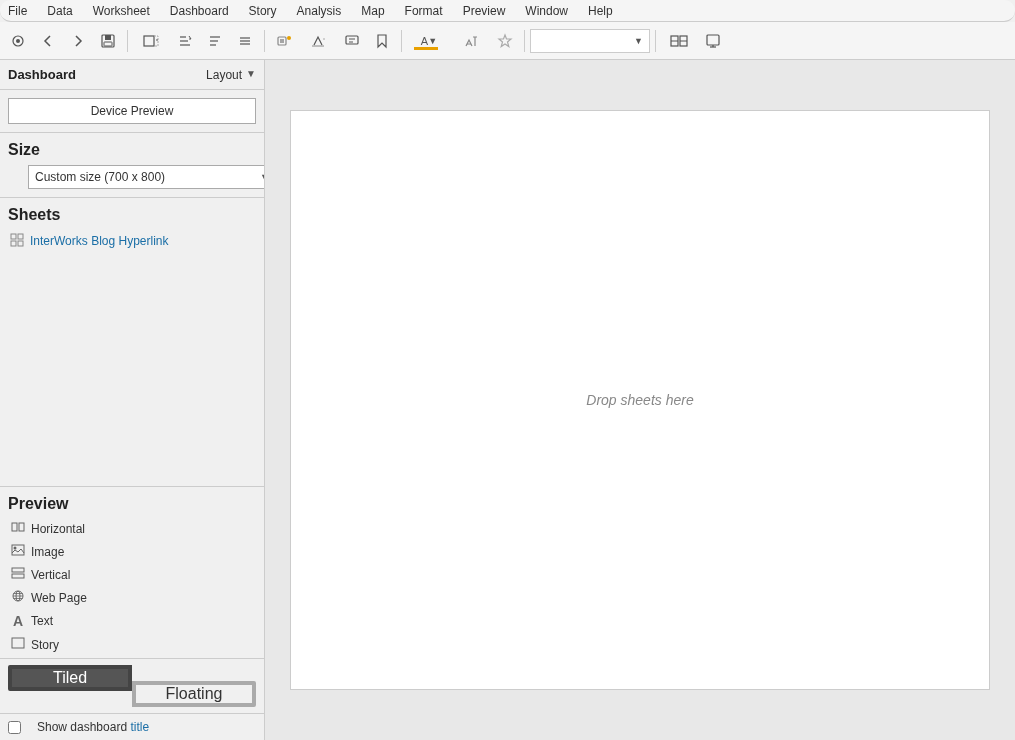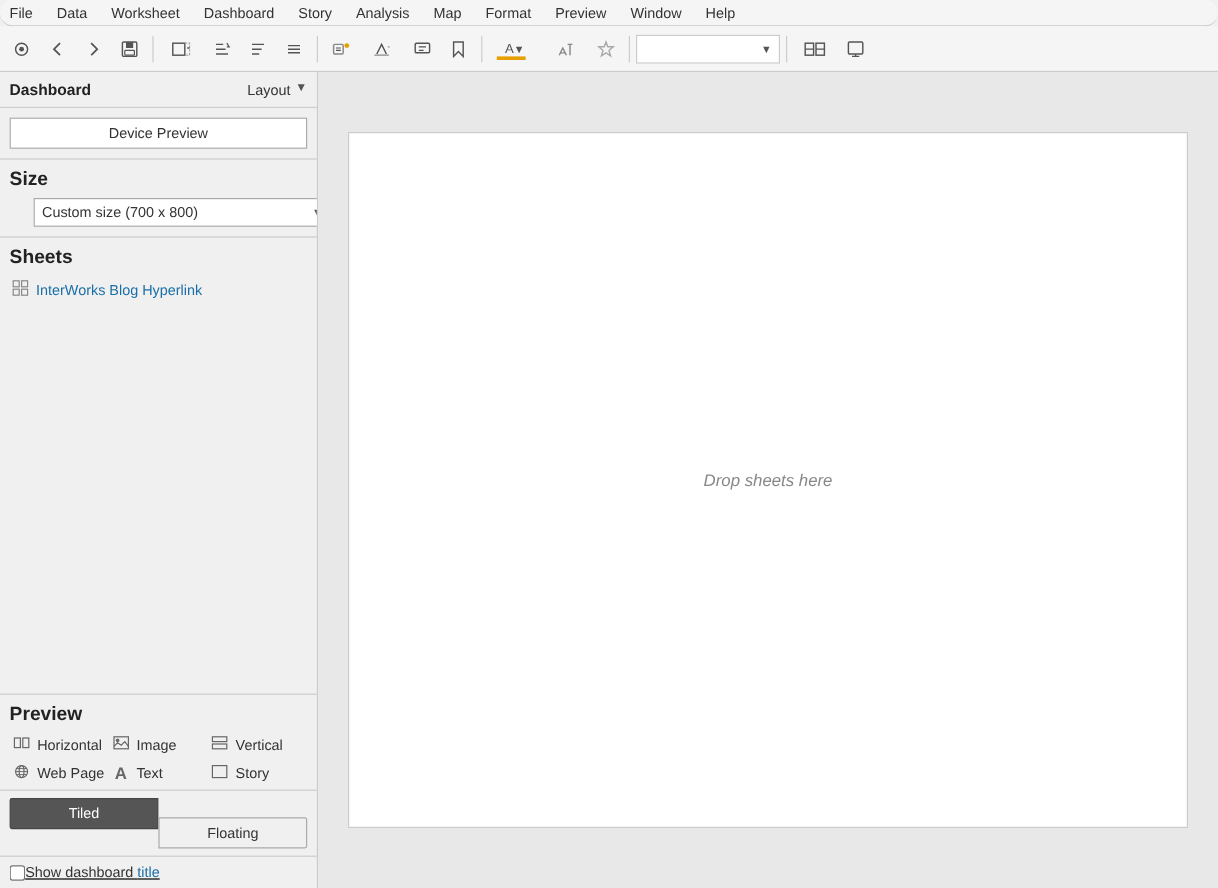--- a/index.html
+++ b/index.html
@@ -180,21 +180,21 @@
       font-size: 12px;
     }
 
     
     .objects-section {
       padding: 8px 8px 4px 8px;
       border-bottom: 1px solid #ccc;
     }
     .objects-grid {
       display: grid;
-      grid-template-columns: 1fr 1fr 1fr;
+      grid-template-columns: 1fr;
       gap: 4px 0;
       margin-top: 4px;
     }
     .object-item {
       display: flex;
       align-items: center;
       gap: 5px;
       padding: 2px 2px;
       cursor: pointer;
       font-size: 12px;
@@ -213,23 +213,23 @@
       border-bottom: 1px solid #ccc;
     }
     .tf-buttons {
       display: flex;
       width: 100%;
       gap: 0;
     }
     .tf-btn {
       flex: 1;
       height: 26px;
-      font-size: 12px;
-      cursor: pointer;
-      border: 1px solid #a3a3a3;
+      font-size: 16px;
+      cursor: pointer;
+      border: 4px solid #a3a3a3;
       text-align: center;
       display: flex;
       align-items: center;
       justify-content: center;
     }
     .tf-btn.active {
       background: #555;
       color: white;
       border-color: #444;
     }
@@ -240,22 +240,21 @@
       margin-top: 16px;
     }
     .tf-btn.active:first-child { border-radius: 2px 0 0 2px; }
     .tf-btn.inactive:last-child { border-radius: 0 2px 2px 0; }
 
     
     .dashboard-title-section {
       padding: 6px 8px;
       display: flex;
       align-items: center;
-      gap: 0;
-      text-decoration: underline;
+      gap: 16px;
     }
     .dashboard-title-section input[type="checkbox"] {
       margin: 0;
     }
     .dashboard-title-label {
       font-size: 12px;
       color: #333;
     }
     .dashboard-title-label span.blue { color: #1a6ea6; }
 

